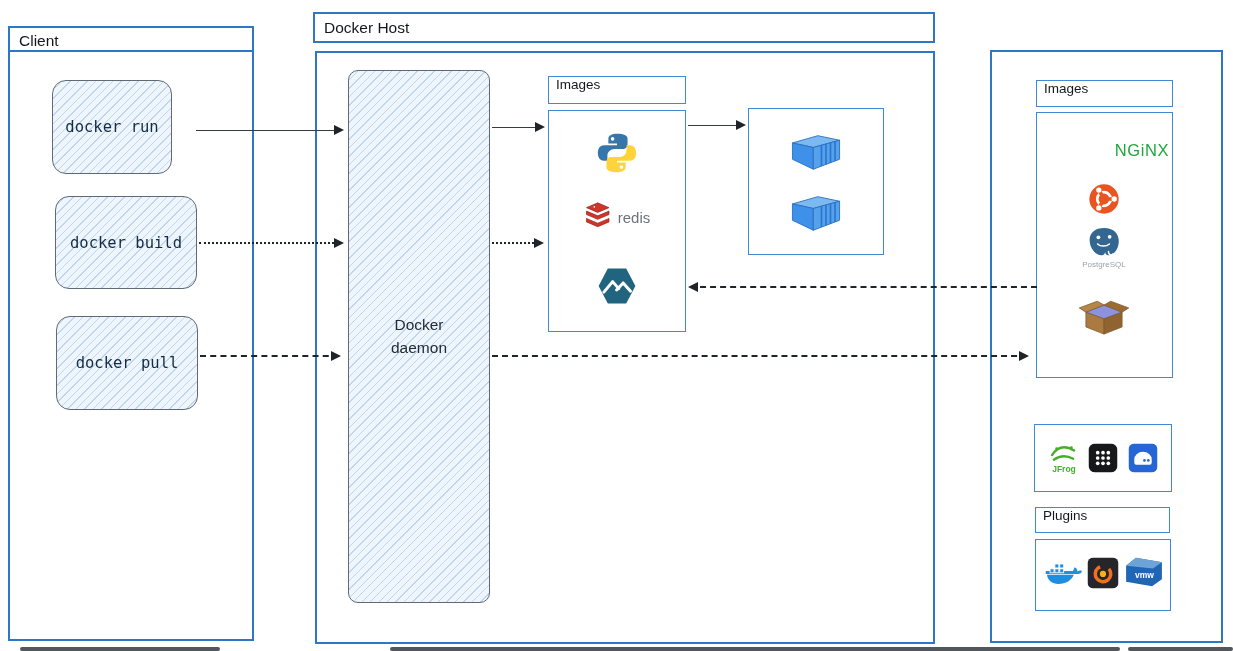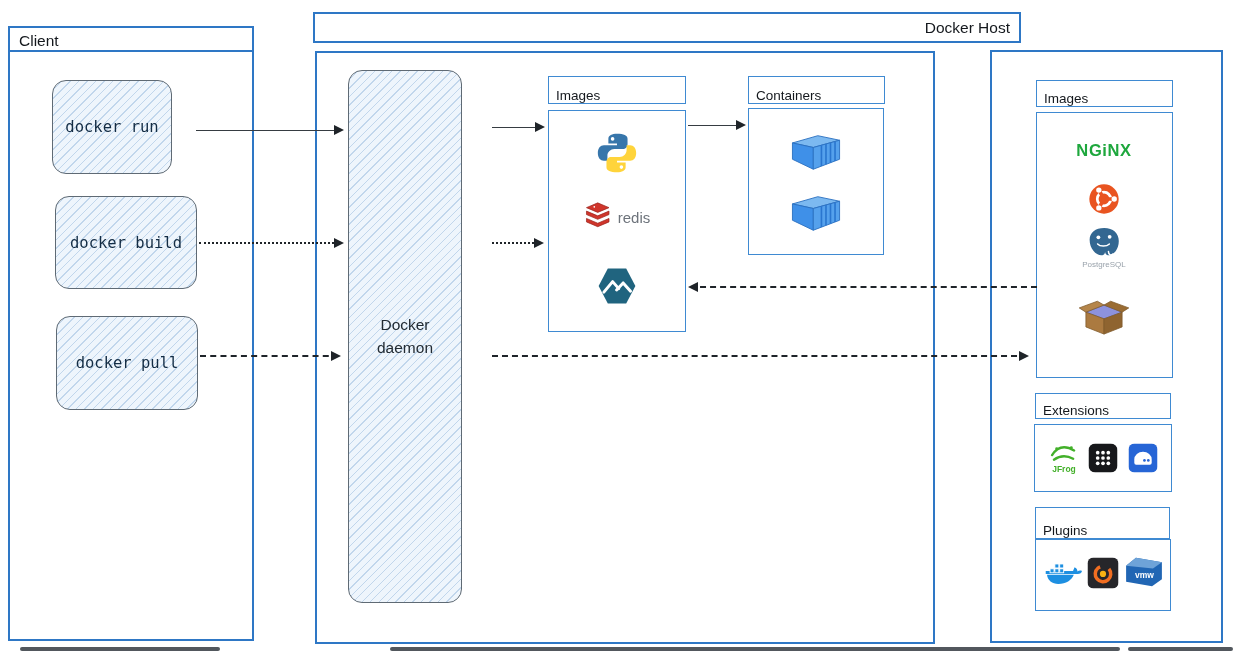--- a/index.html
+++ b/index.html
@@ -12,21 +12,21 @@
     position:relative;width:1233px;height:651px;background:#ffffff;overflow:hidden;
     font-family:"Liberation Sans", sans-serif;color:#14181d;
   }
   .tbar{
     position:absolute;border:2px solid var(--blue);background:#fff;
     display:flex;align-items:center;padding:0 9px;font-size:15.5px;box-sizing:border-box;
   }
   .outer{position:absolute;border:2px solid var(--blue);background:#fff;box-sizing:border-box;}
   .sub-tbar{
     position:absolute;border:1.6px solid var(--blue2);background:#fff;
-    display:flex;align-items:flex-end;padding:0 7px;font-size:13.5px;box-sizing:border-box;z-index:2;
+    display:flex;align-items:flex-start;padding:0 7px;font-size:13.5px;box-sizing:border-box;z-index:2;
   }
   .sub-box{position:absolute;border:1.6px solid var(--blue2);background:#fff;box-sizing:border-box;z-index:2;}
   .sketch{
     background-color:#eef5fc;
     background-image:repeating-linear-gradient(135deg, rgba(125,168,212,.40) 0 1px, transparent 1px 6px);
     border:1.6px solid #5f6a74;border-radius:14px;box-sizing:border-box;
   }
   .cmd{
     position:absolute;display:flex;align-items:center;justify-content:center;
     font-family:"DejaVu Sans Mono", monospace;font-size:15.5px;color:#132c44;z-index:2;
@@ -38,21 +38,21 @@
   .arrow{position:absolute;height:0;z-index:6;}
   .solid{border-top:1.8px solid #363c42;}
   .dotted{border-top:2.3px dotted var(--arrow);}
   .dashed{border-top:2.4px dashed var(--arrow);}
   .hr,.hl{position:absolute;width:0;height:0;border-style:solid;}
   .hr{right:-2px;top:-6px;border-width:5px 0 5px 10px;border-color:transparent transparent transparent var(--arrow);}
   .hl{left:-2px;top:-6px;border-width:5px 10px 5px 0;border-color:transparent var(--arrow) transparent transparent;}
   .icon{position:absolute;transform:translate(-50%,-50%);z-index:3;display:flex;flex-direction:column;align-items:center;}
   .redis-row{position:absolute;transform:translate(-50%,-50%);z-index:3;display:flex;align-items:center;gap:6px;}
   .redis-label{font-size:15px;color:#6d737b;}
-  .nginx-word{position:absolute;transform:translate(-50%,-50%);z-index:3;font-weight:700;font-size:16.5px;letter-spacing:.6px;color:#1ea73d;}
+  .nginx-word{position:absolute;transform:translate(-50%,-50%);z-index:3;font-weight:400;font-size:16.5px;letter-spacing:.6px;color:#1ea73d;margin-left:38px;}
   .pg-label{font-size:8px;color:#99a2ab;margin-top:1px;}
   .jfrog-label{font-size:8.5px;font-weight:bold;color:#43b02a;line-height:1;margin-top:1px;}
   .shadow{position:absolute;height:3.5px;background:rgba(52,58,65,.85);border-radius:2px;z-index:1;}
 </style>
 </head>
 <body>
 
 <div class="canvas">
 
   <div class="tbar" style="left:8px;top:26px;width:246px;height:29px;align-items:center;">
@@ -63,26 +63,26 @@
   <div class="cmd sketch" style="left:52px;top:80px;width:120px;height:94px;">
     <span>docker run</span>
   </div>
   <div class="cmd sketch" style="left:55px;top:196px;width:142px;height:93px;">
     <span>docker build</span>
   </div>
   <div class="cmd sketch" style="left:56px;top:316px;width:142px;height:94px;">
     <span>docker pull</span>
   </div>
 
-  <div class="tbar" style="left:313px;top:12px;width:708px;height:31px;justify-content:flex-end;">
+  <div class="tbar" style="left:313px;top:12px;width:622px;height:31px;">
     <span>Docker Host</span>
   </div>
   <div class="outer" style="left:315px;top:51px;width:620px;height:593px;"></div>
 
-  <div class="daemon sketch" style="left:348px;top:70px;width:114px;height:533px;">
+  <div class="daemon sketch" style="left:348px;top:70px;width:142px;height:533px;border-radius:10px;">
     <span style="width:90px;">Docker daemon</span>
   </div>
 
   <div class="sub-tbar" style="left:548px;top:76px;width:138px;height:28px;">
     <span>Images</span>
   </div>
   <div class="sub-box" style="left:548px;top:110px;width:138px;height:222px;"></div>
 
   <div class="icon" style="left:617px;top:153px;">
     <svg width="46" height="46" viewBox="0 0 48 48">
@@ -104,23 +104,20 @@
   </div>
 
   <div class="icon" style="left:617px;top:286px;">
     <svg width="42" height="42" viewBox="0 0 48 48">
       <polygon points="13.5,4 34.5,4 45,24 34.5,44 13.5,44 3,24" fill="#20647f"></polygon>
       <path d="M9 31 19 19l7 8" stroke="#fff" stroke-width="3.4" fill="none" stroke-linecap="round" stroke-linejoin="round"></path>
       <path d="M23.5 28.5 31 20.5l8.5 9.5" stroke="#fff" stroke-width="3.4" fill="none" stroke-linecap="round" stroke-linejoin="round"></path>
     </svg>
   </div>
 
-  <div class="sub-tbar" style="left:748px;top:76px;width:137px;height:28px;">
-    <span>Containers</span>
-  </div>
   <div class="sub-box" style="left:748px;top:108px;width:136px;height:147px;"></div>
 
   <div class="icon" style="left:816px;top:152px;">
     <svg width="58" height="42" viewBox="0 0 64 46">
       <polygon points="6,13 34,5 58,10 29,18" fill="#7cb9f0" stroke="#2a6fc0" stroke-width="1"></polygon>
       <polygon points="6,13 29,18 29,42 6,31" fill="#3f90e8" stroke="#2a6fc0" stroke-width="1"></polygon>
       <polygon points="29,18 58,10 58,31 29,42" fill="#55a1ec" stroke="#2a6fc0" stroke-width="1"></polygon>
       <g stroke="#2a76cf" stroke-width="1.8">
         <line x1="38" y1="15.5" x2="38" y2="38.5"></line>
           <line x1="43" y1="14.2" x2="43" y2="36.6"></line>
@@ -181,23 +178,20 @@
   <div class="icon" style="left:1104px;top:316px;">
     <svg width="54" height="40" viewBox="0 0 56 42">
       <polygon points="9,17 28,9.5 47,17 28,24" fill="#8d92dd" stroke="#5a5e9e" stroke-width=".8"></polygon>
       <polygon points="9,17 2,12.5 21,5.5 28,9.5" fill="#b5854a" stroke="#7e5a2a" stroke-width=".8"></polygon>
       <polygon points="28,9.5 35,5.5 54,12.5 47,17" fill="#9a6c33" stroke="#7e5a2a" stroke-width=".8"></polygon>
       <polygon points="9,17 28,24 28,40 9,32.5" fill="#ab7a40" stroke="#7e5a2a" stroke-width=".8"></polygon>
       <polygon points="28,24 47,17 47,32.5 28,40" fill="#8f6430" stroke="#7e5a2a" stroke-width=".8"></polygon>
     </svg>
   </div>
 
-  <div class="sub-tbar" style="left:1035px;top:393px;width:136px;height:26px;">
-    <span>Extensions</span>
-  </div>
   <div class="sub-box" style="left:1034px;top:424px;width:138px;height:68px;"></div>
 
   <div class="icon" style="left:1064px;top:458px;">
     <svg width="30" height="22" viewBox="0 0 32 24">
       <path d="M3 14q9-14 24-5" stroke="#43b02a" stroke-width="2.6" fill="none" stroke-linecap="round"></path>
       <path d="M5 19q10-7 21-1" stroke="#43b02a" stroke-width="2.6" fill="none" stroke-linecap="round"></path>
       <circle cx="8" cy="7" r="1.6" fill="#43b02a"></circle>
       <circle cx="24" cy="6" r="1.6" fill="#43b02a"></circle>
     </svg>
     <span class="jfrog-label">JFrog</span>
@@ -222,21 +216,21 @@
 
   <div class="icon" style="left:1143px;top:458px;">
     <svg width="29" height="29" viewBox="0 0 30 30">
       <rect width="30" height="30" rx="6" fill="#2665d6"></rect>
       <path d="M6 20v-3.5a9 8 0 0 1 18 0V20a2 2 0 0 1-2 2H8a2 2 0 0 1-2-2z" fill="#fff"></path>
       <circle cx="16.5" cy="17.5" r="1.4" fill="#2665d6"></circle>
       <circle cx="20.5" cy="17.5" r="1.4" fill="#2665d6"></circle>
     </svg>
   </div>
 
-  <div class="sub-tbar" style="left:1035px;top:507px;width:135px;height:32px;">
+  <div class="sub-tbar" style="left:1035px;top:507px;width:135px;height:26px;">
     <span>Plugins</span>
   </div>
   <div class="sub-box" style="left:1035px;top:539px;width:136px;height:72px;"></div>
 
   <div class="icon" style="left:1063px;top:574px;">
     <svg width="38" height="30" viewBox="0 0 44 34">
       <path d="M2 17h37c2.8 0 4.6-1.6 5-3.6-1.8-1-4-0.6-5.2 0.6-0.2-2.2-1.4-4-3.4-4.8l-1.8 4.2H2z" fill="#1d8fe1"></path>
       <path d="M3.5 18c0.5 6.5 6 10.5 13 10.5 9 0 15.5-4 18-10.5z" fill="#1d8fe1"></path>
       <g fill="#1d8fe1" stroke="#fff" stroke-width="1">
         <rect x="7" y="11" width="4.6" height="4.6"></rect>

